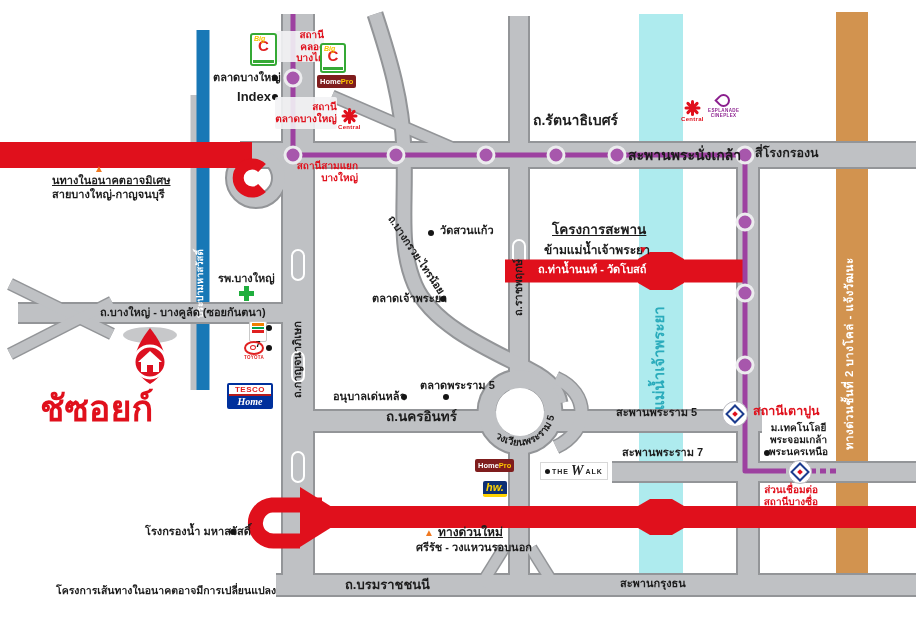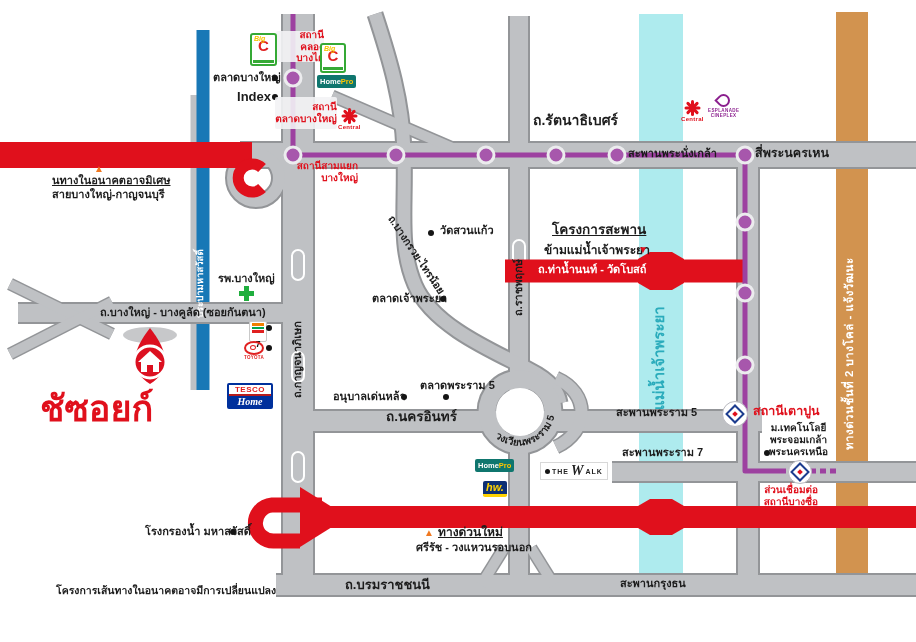--- a/index.html
+++ b/index.html
@@ -16,21 +16,21 @@
   .tri{position:absolute;font-size:10px;color:#f07820;line-height:1}
   .tri.down{color:#e0101c}
   .stnbox{position:absolute;background:rgba(243,243,245,.9);border-radius:2px;
           display:flex;align-items:center;justify-content:center}
   
   .bigc{position:absolute;background:#fff;border:2px solid #35a935;border-radius:3px;text-align:center}
   .bigc .big{position:absolute;top:0;left:2px;font-size:7px;color:#f5c400;font-weight:bold;font-style:italic}
   .bigc .c{font-size:15px;color:#e02020;font-weight:bold;line-height:1.5}
   .bigc .strip{position:absolute;bottom:1px;left:1px;right:1px;height:3px;background:#35a935}
   
-  .hp{position:absolute;background:#0f766e;border-radius:2px;color:#fff;font-size:7.5px;
+  .hp{position:absolute;background:#7f1d1d;border-radius:2px;color:#fff;font-size:7.5px;
       font-weight:bold;padding:2px 3px;white-space:nowrap}
   .hp .pro{color:#ffc600}
   
   .central{position:absolute;text-align:center;color:#e0101c;font-weight:bold}
   .star{position:relative;width:16px;height:16px;margin:0 auto}
   .star i{position:absolute;left:6.5px;top:0;width:3px;height:16px;background:#e0101c;border-radius:2px;display:block}
   .central .txt{font-size:6px;letter-spacing:.3px}
   
   .esp{position:absolute;color:#8b1f8e;font-weight:bold;text-align:center}
   .esp .sw{width:9px;height:9px;border:2.5px solid #8b1f8e;border-radius:50% 50% 50% 0;transform:rotate(45deg);margin:0 auto 1px}
@@ -190,22 +190,22 @@
     <span class="star" style="display:block">
         <i></i>
         <i style="transform:rotate(45deg)"></i>
         <i style="transform:rotate(90deg)"></i>
         <i style="transform:rotate(135deg)"></i>
       </span>
     <div class="txt">Central</div>
   </div>
 
   <div class="lbl" style="left:533px;top:112px;font-size:14px">ถ.รัตนาธิเบศร์</div>
-  <div class="lbl" style="left:628px;top:147px;font-size:11px">สะพานพระนั่งเกล้า</div>
-  <div class="lbl" style="left:755px;top:146px;font-size:12.5px">สี่พระนครเหน</div>
+  <div class="lbl" style="left:628px;top:147px;font-size:14px">สะพานพระนั่งเกล้า</div>
+  <div class="lbl" style="left:755px;top:146px;font-size:12.5px">สี่โรงกรองน</div>
   <div class="central" style="left:681px;top:100px">
     <span class="star" style="display:block">
         <i></i>
         <i style="transform:rotate(45deg)"></i>
         <i style="transform:rotate(90deg)"></i>
         <i style="transform:rotate(135deg)"></i>
       </span>
     <div class="txt">Central</div>
   </div>
   <div class="esp" style="left:708px;top:94px">

